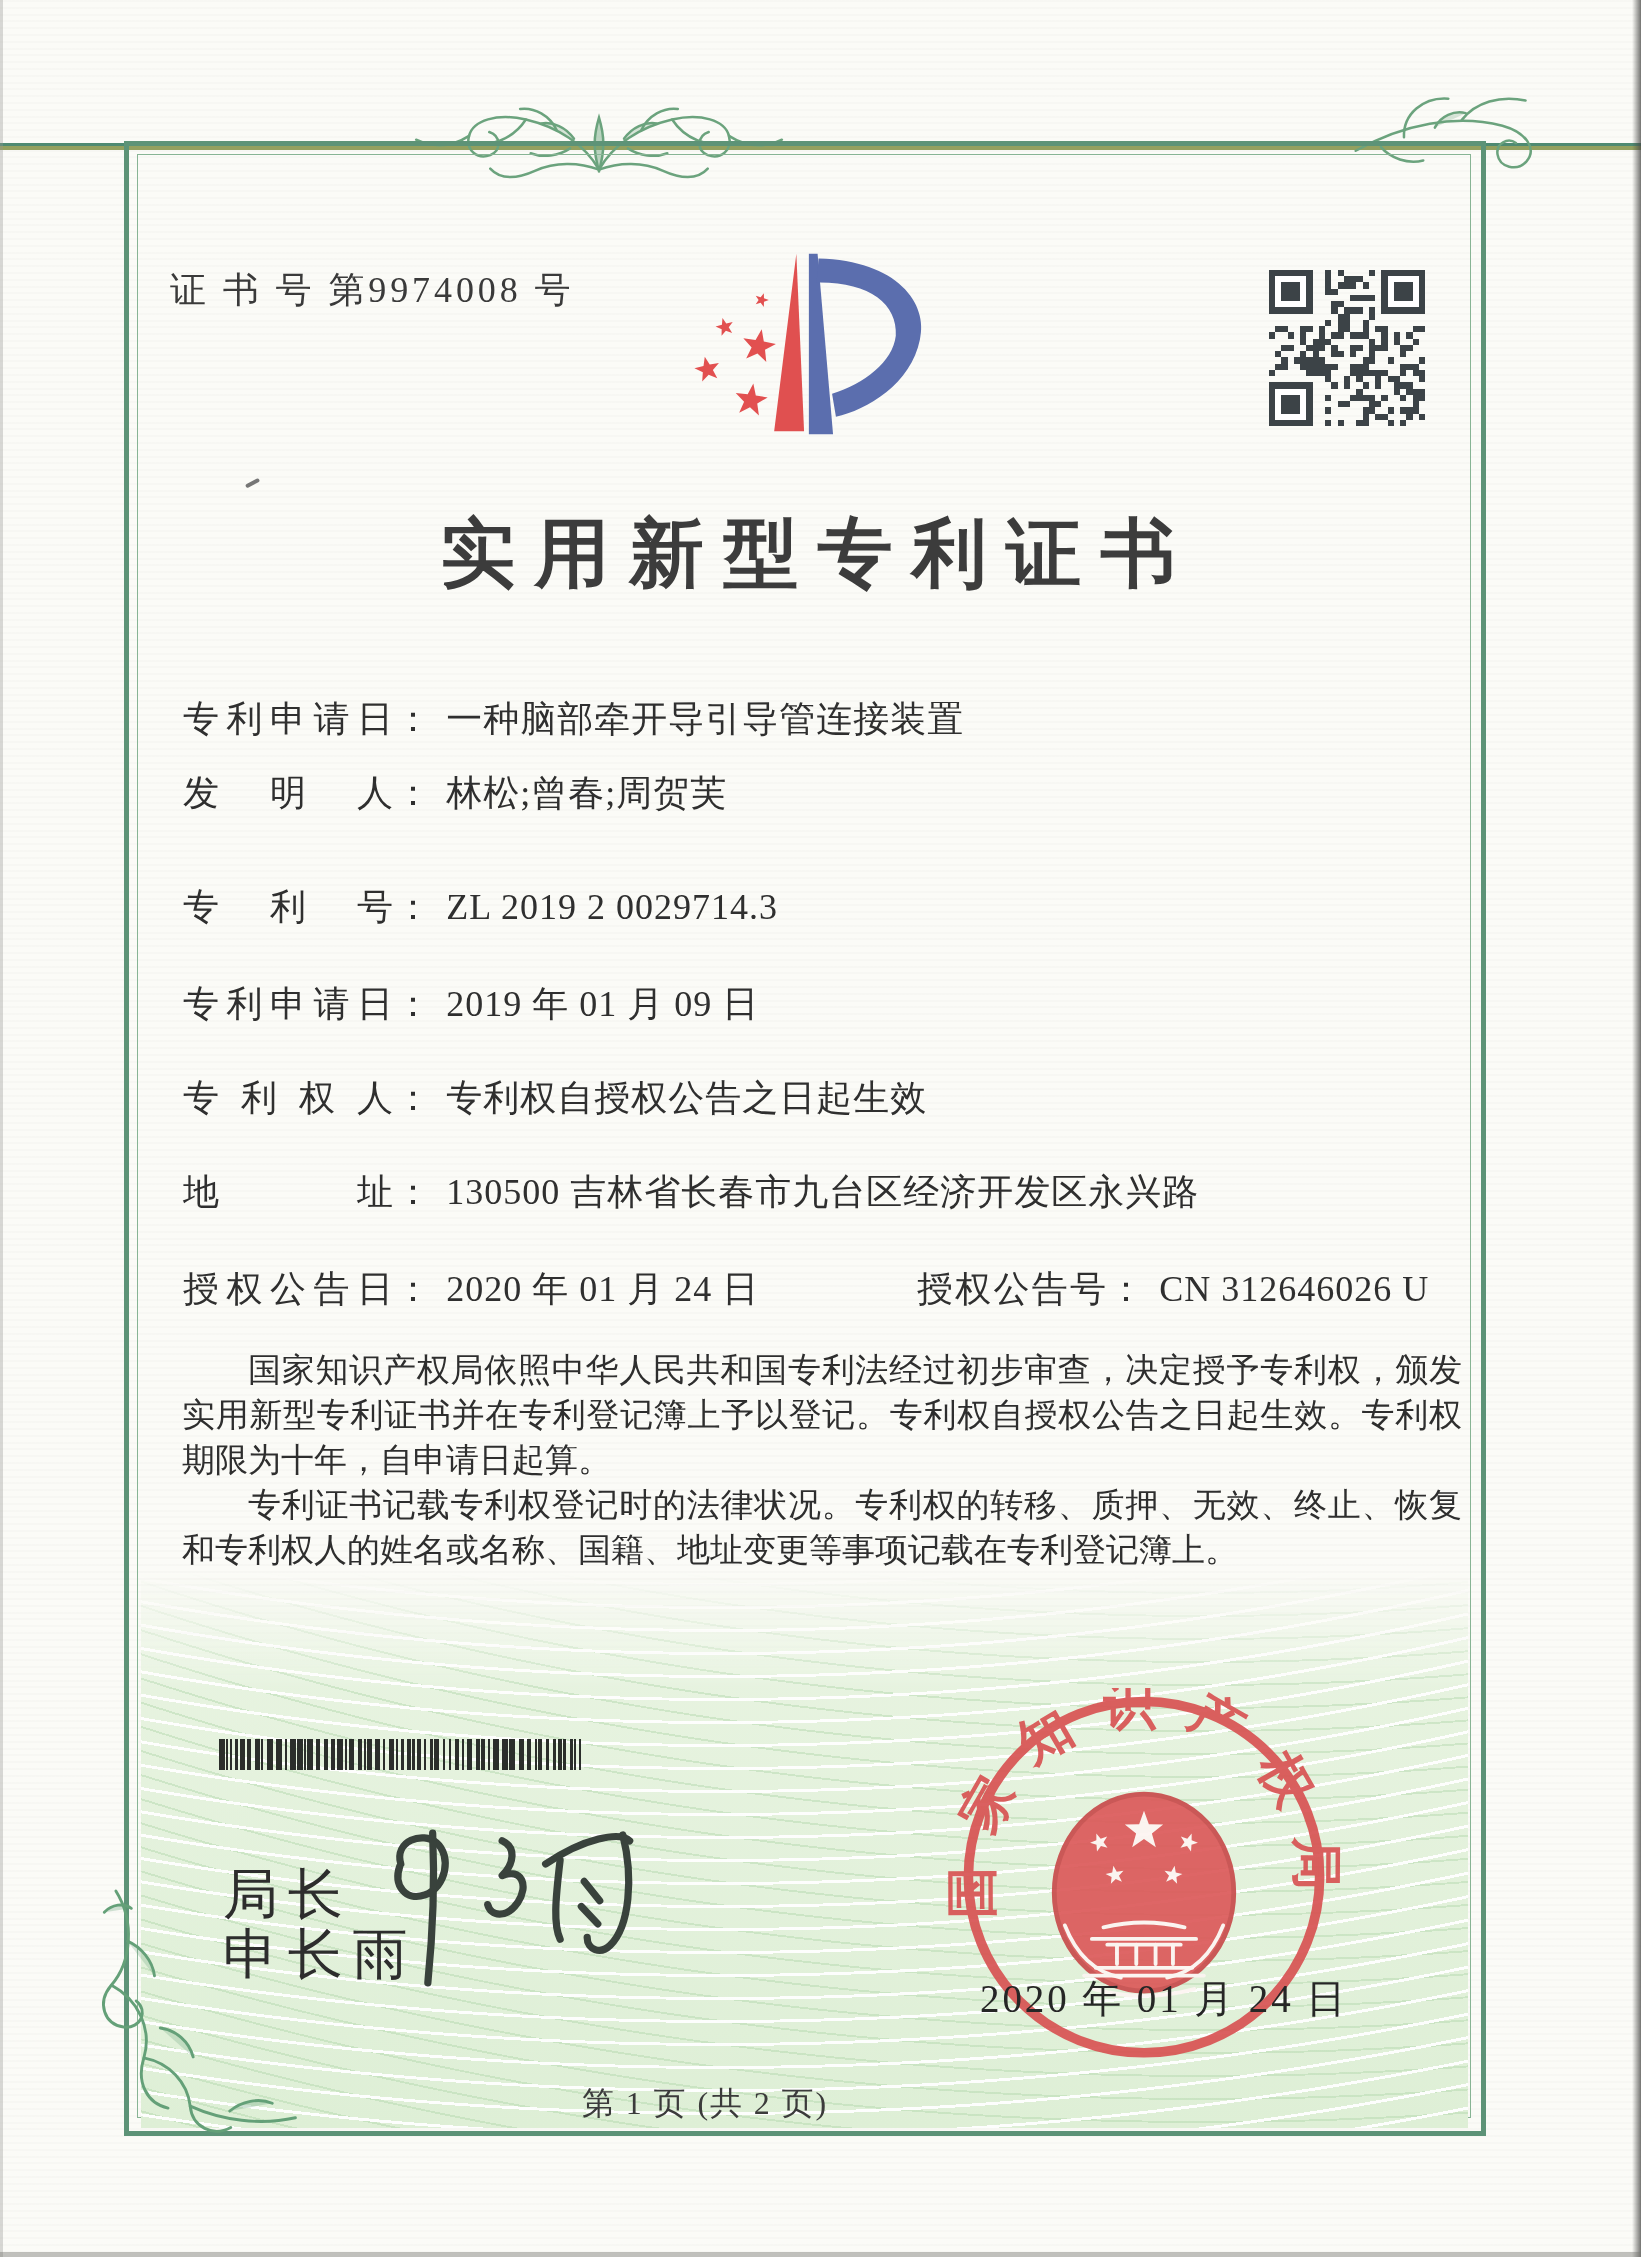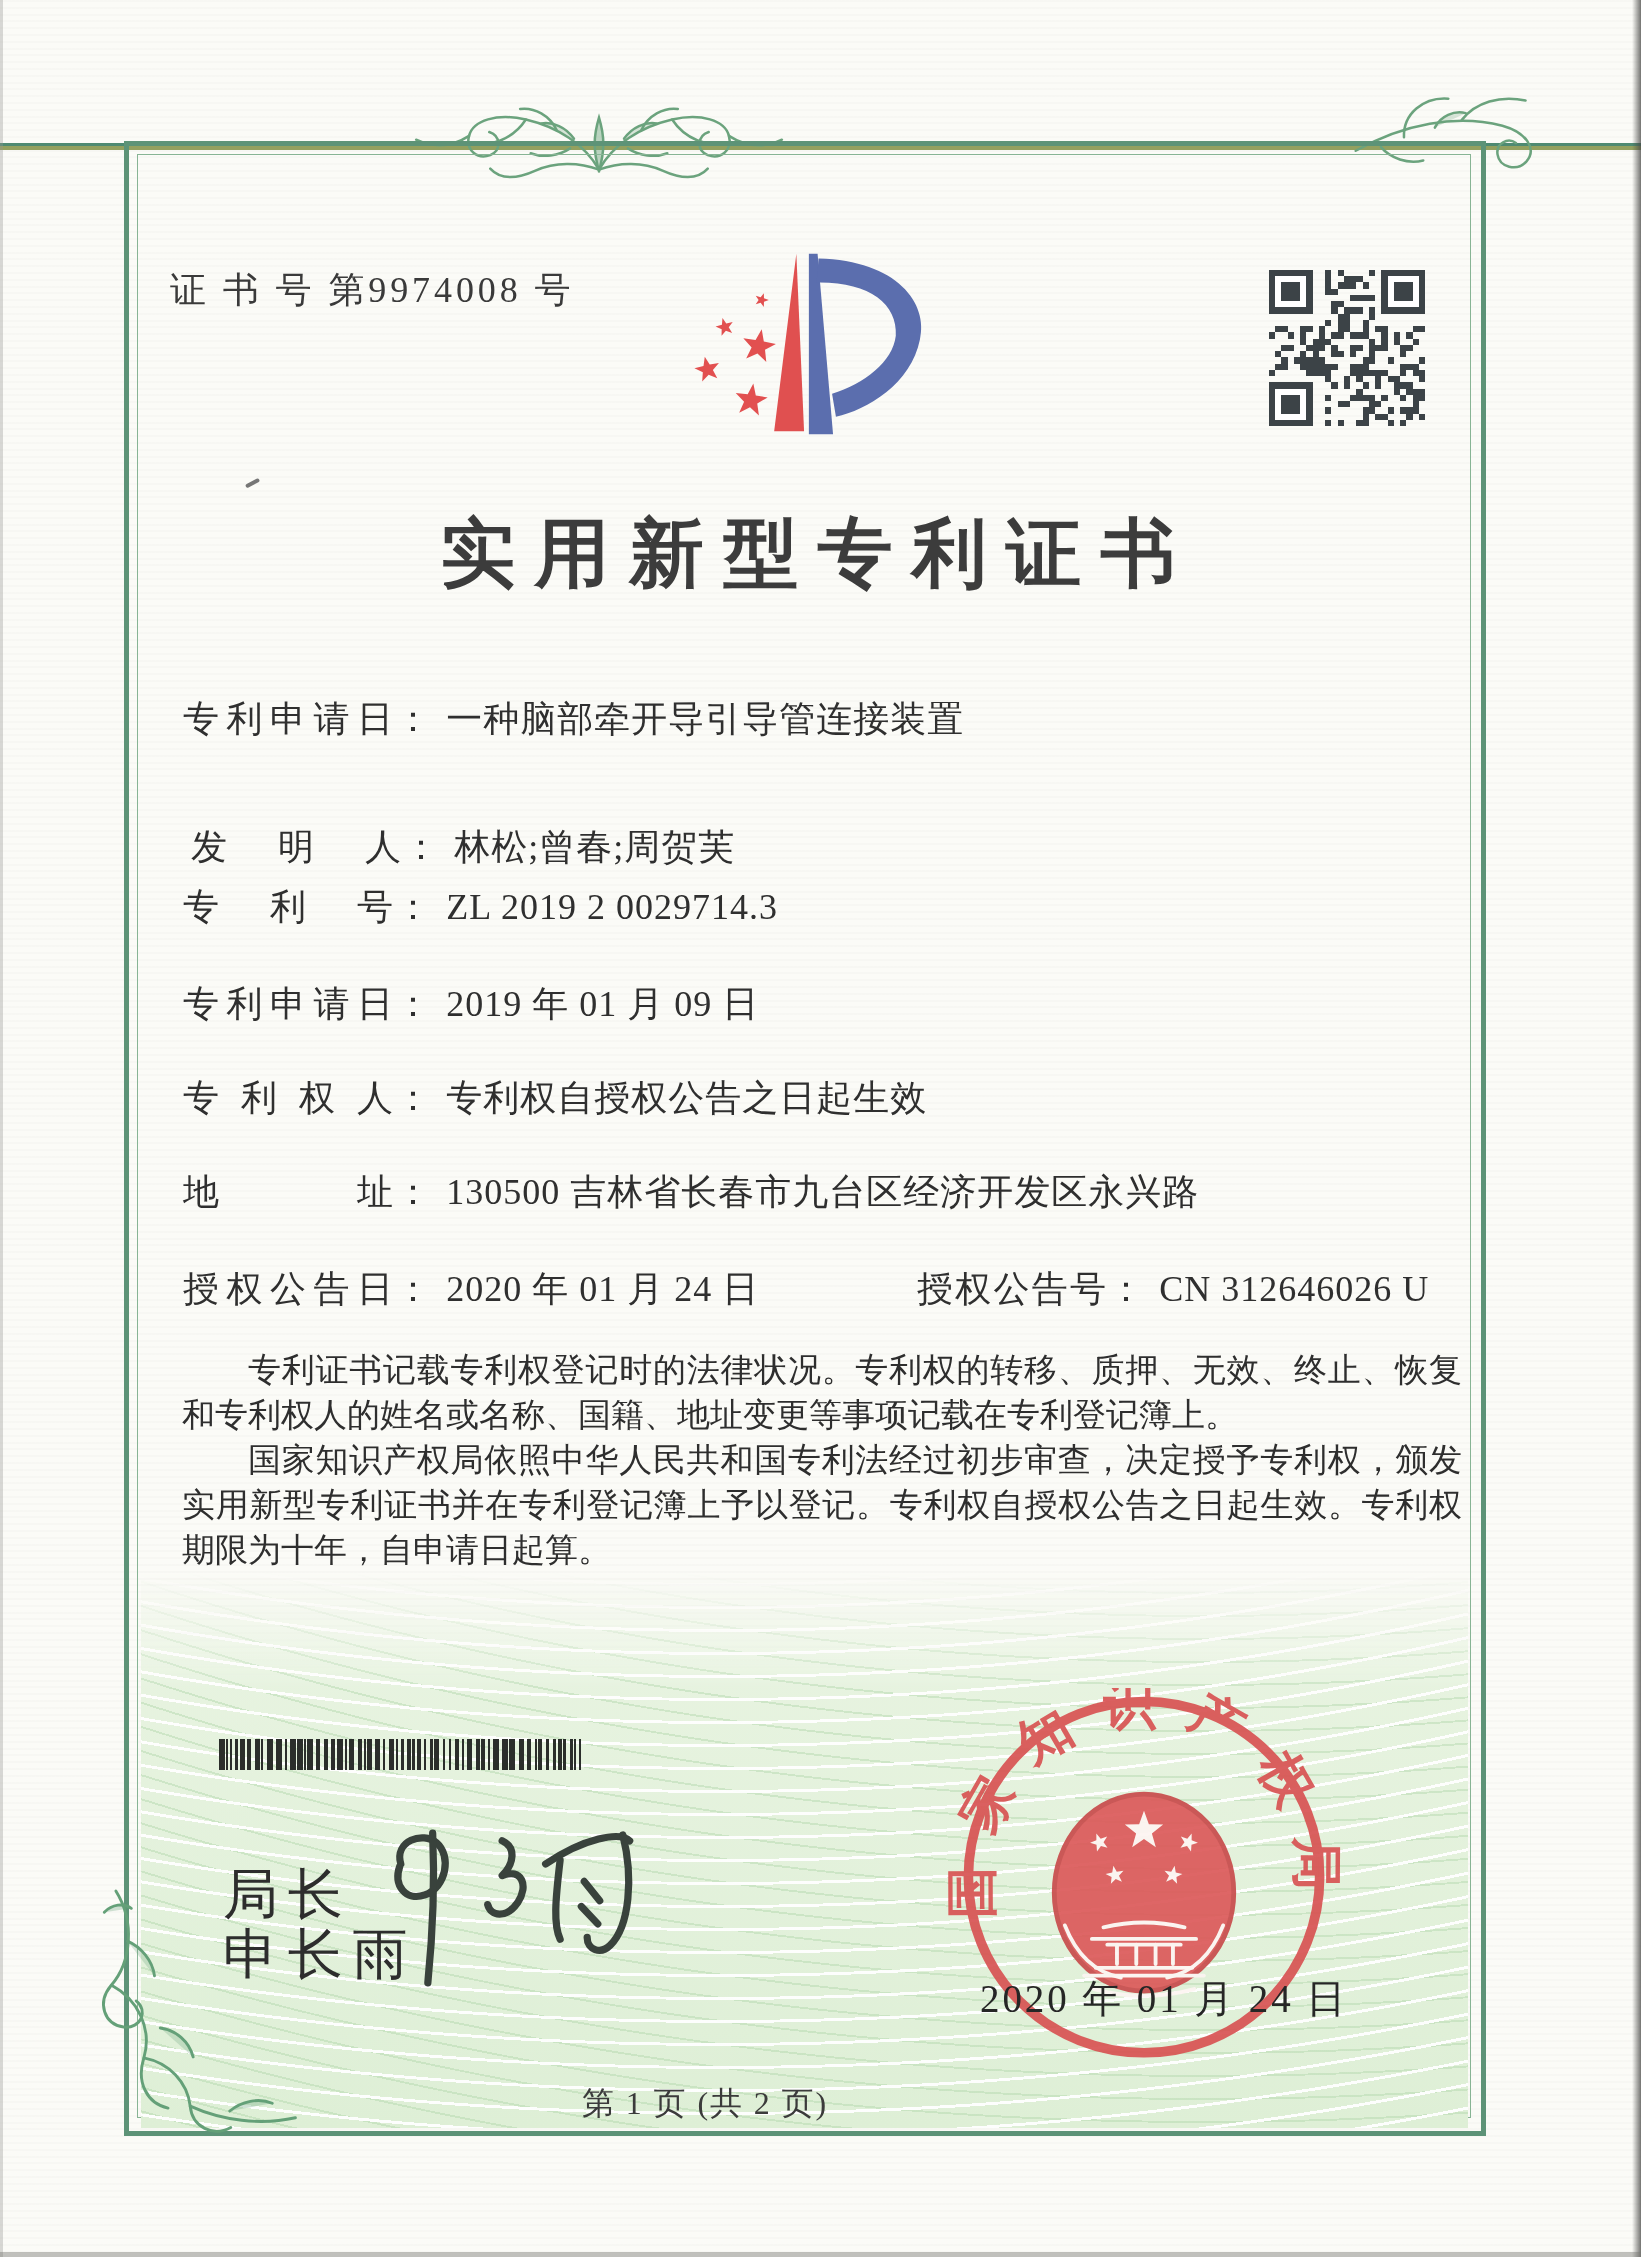--- a/index.html
+++ b/index.html
@@ -364,21 +364,21 @@
         <rect x="15" y="24" width="1" height="1"></rect>
         <rect x="19" y="24" width="1" height="1"></rect>
         <rect x="21" y="24" width="1" height="1"></rect>
       </svg></div>
 
   <div class="title">实用新型专利证书</div>
 
   <div class="field-row" style="top:695px;">
     <span class="lbl">专利申请日</span><span class="colon">：</span><span class="val">一种脑部牵开导引导管连接装置</span>
   </div>
-  <div class="field-row" style="top:823px;margin-left:8px;">
+  <div class="field-row" style="top:769px;">
     <span class="lbl">发明人</span><span class="colon">：</span><span class="val">林松;曾春;周贺芙</span>
   </div>
   <div class="field-row" style="top:883px;">
     <span class="lbl">专利号</span><span class="colon">：</span><span class="val">ZL 2019 2 0029714.3</span>
   </div>
   <div class="field-row" style="top:980px;">
     <span class="lbl">专利申请日</span><span class="colon">：</span><span class="val">2019 年 01 月 09 日</span>
   </div>
   <div class="field-row" style="top:1074px;">
     <span class="lbl">专利权人</span><span class="colon">：</span><span class="val">专利权自授权公告之日起生效</span>
@@ -387,22 +387,22 @@
     <span class="lbl">地址</span><span class="colon">：</span><span class="val">130500 吉林省长春市九台区经济开发区永兴路</span>
   </div>
   <div class="field-row" style="top:1265px;width:1284px;">
     <span class="lbl">授权公告日</span><span class="colon">：</span><span class="val">2020 年 01 月 24 日</span>
     <span class="cell2">
       <span class="lbl">授权公告号</span><span class="colon">：</span><span class="val">CN 312646026 U</span>
     </span>
   </div>
 
   <div class="body-text">
+    <p>国家知识产权局依照中华人民共和国专利法经过初步审查，决定授予专利权，颁发实用新型专利证书并在专利登记簿上予以登记。专利权自授权公告之日起生效。专利权期限为十年，自申请日起算。</p>
     <p>专利证书记载专利权登记时的法律状况。专利权的转移、质押、无效、终止、恢复和专利权人的姓名或名称、国籍、地址变更等事项记载在专利登记簿上。</p>
-    <p>国家知识产权局依照中华人民共和国专利法经过初步审查，决定授予专利权，颁发实用新型专利证书并在专利登记簿上予以登记。专利权自授权公告之日起生效。专利权期限为十年，自申请日起算。</p>
   </div>
 
   <div class="barcode" id="barcode"><svg viewBox="0 0 390 32" width="100%" height="100%" preserveAspectRatio="none" fill="#2b2e2b" shape-rendering="crispEdges">
         <rect x="4" y="0" width="6" height="32"></rect>
         <rect x="11" y="0" width="2" height="32"></rect>
         <rect x="15" y="0" width="3" height="32"></rect>
         <rect x="21" y="0" width="3" height="32"></rect>
         <rect x="26" y="0" width="5" height="32"></rect>
         <rect x="33" y="0" width="4" height="32"></rect>
         <rect x="41" y="0" width="6" height="32"></rect>

